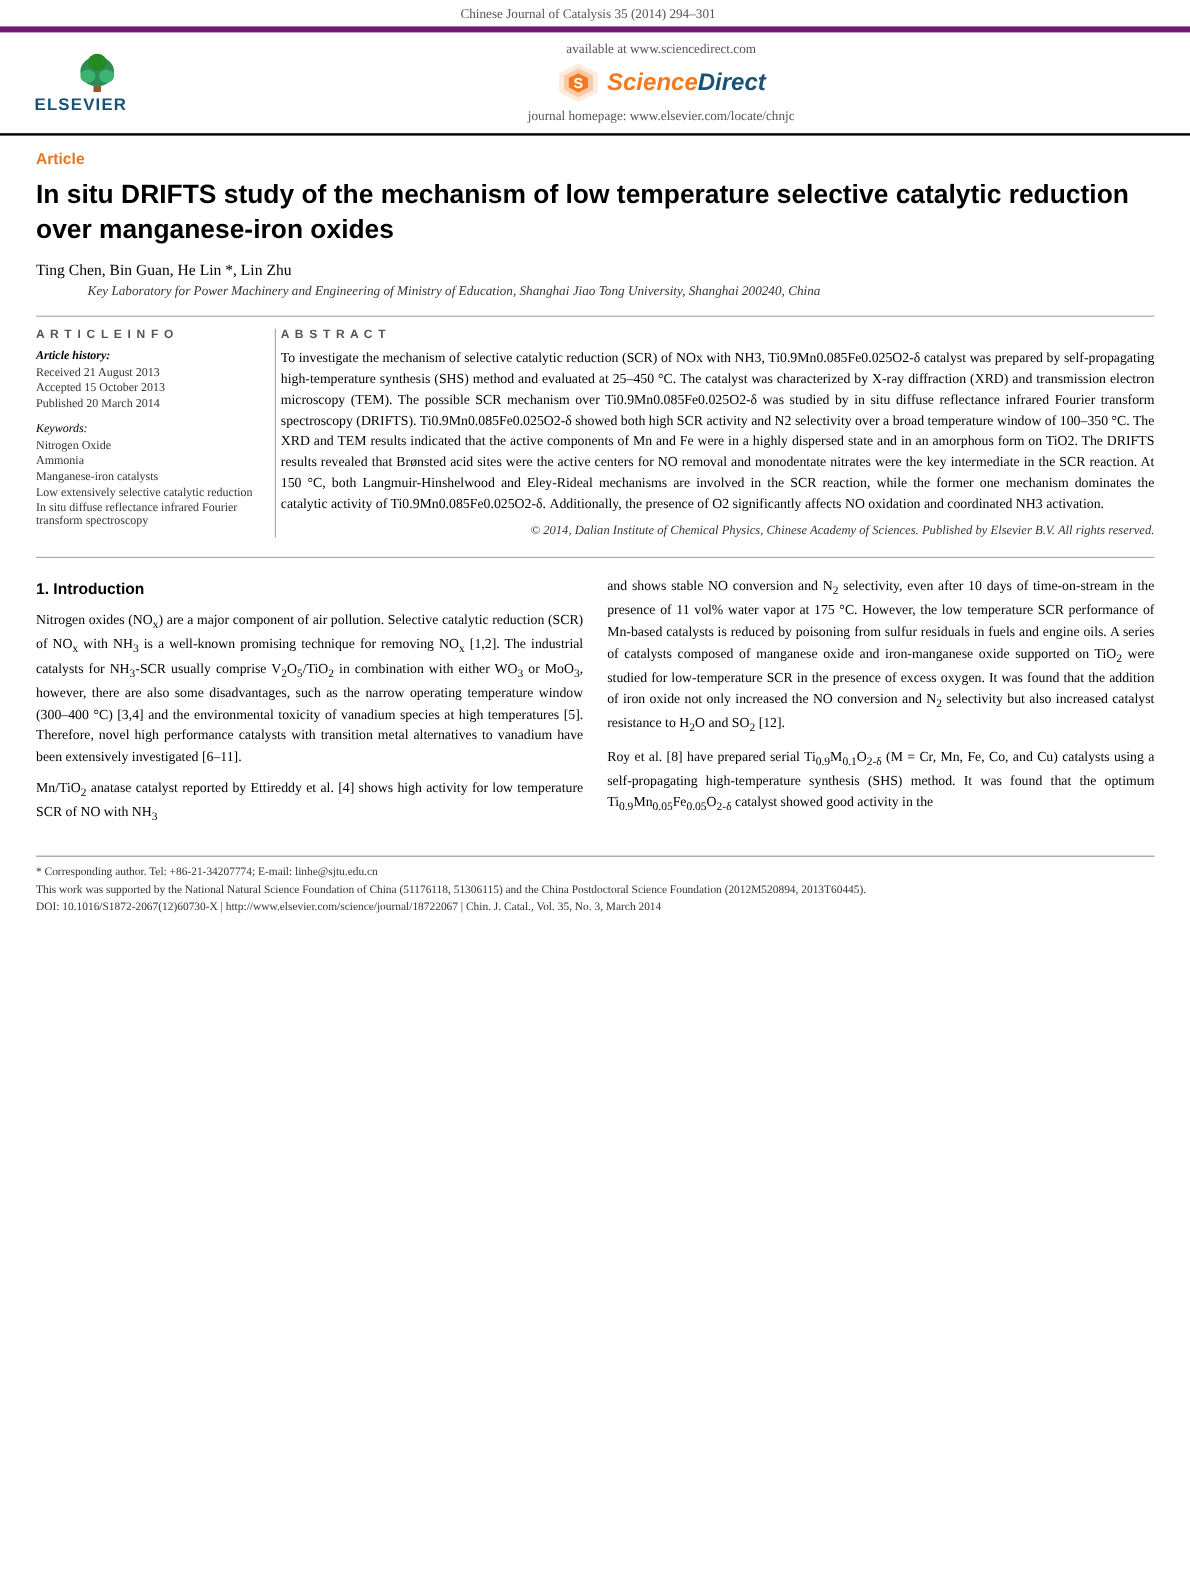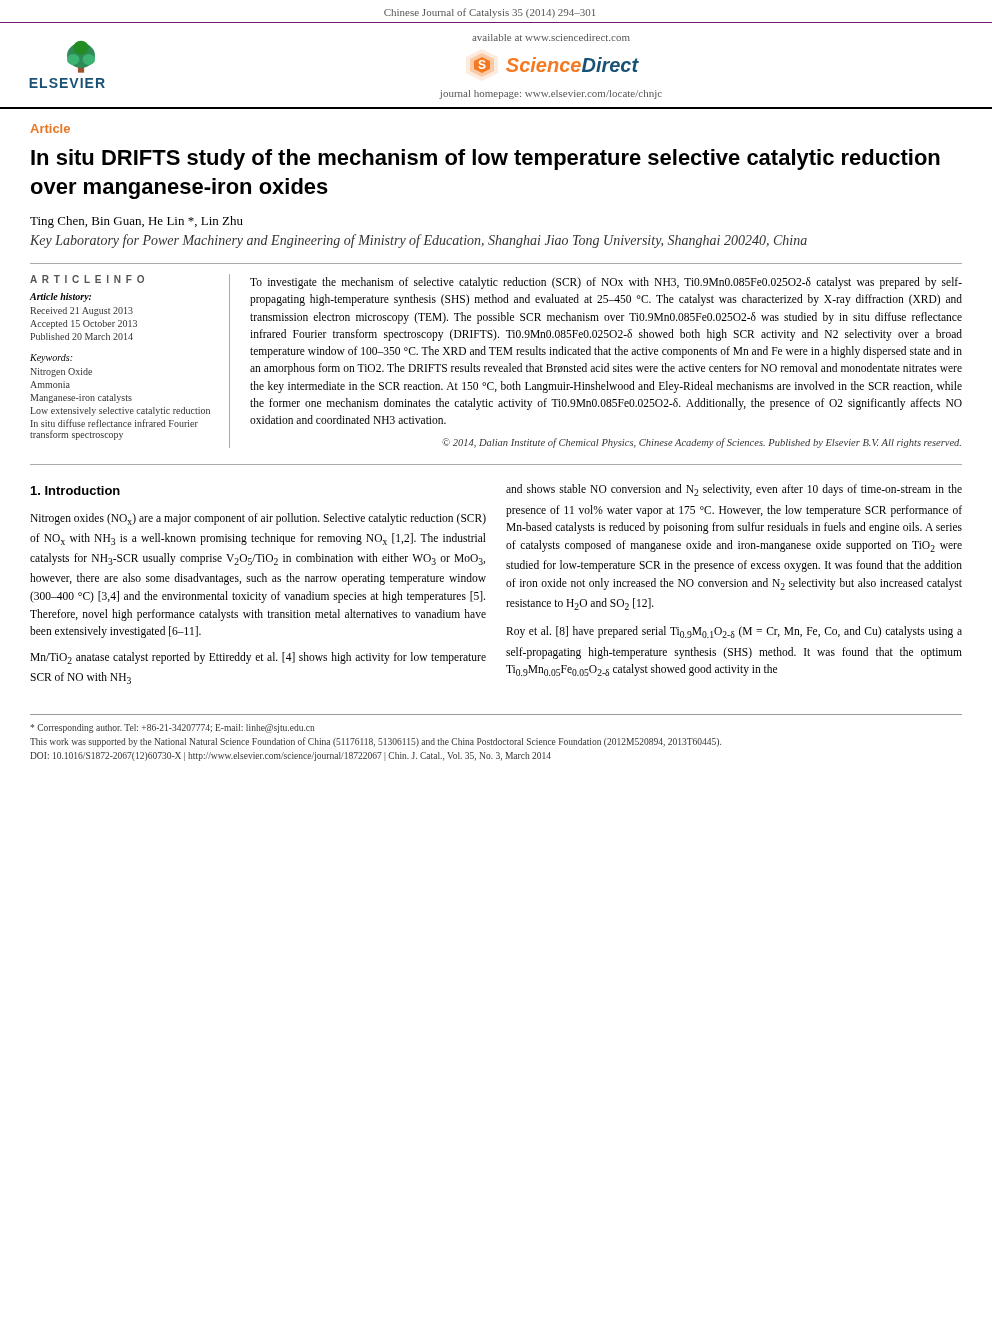--- a/index.html
+++ b/index.html
@@ -11,21 +11,21 @@
       width: 992px;
       min-height: 1323px;
     }
 
     
     .top-header {
       text-align: center;
       font-size: 11px;
       color: #555;
       padding: 6px 12px 4px 0;
-      border-bottom: 1px solid #701a75;
+      border-bottom: 5px solid #701a75;
       margin-bottom: 0;
     }
 
     
     .journal-banner {
       display: flex;
       align-items: center;
       border-bottom: 2px solid #000;
       padding: 8px 16px;
       gap: 10px;
@@ -111,30 +111,31 @@
       margin-bottom: 12px;
       color: #000;
     }
 
     .authors {
       font-size: 13px;
       margin-bottom: 4px;
     }
 
     .affiliation {
-      font-size: 14px;
+      font-size: 11px;
       font-style: italic;
       margin-bottom: 14px;
       color: #333;
+      margin-left: 43px;
     }
 
     
     .two-col {
       display: flex;
-      gap: 20px;
+      gap: 4px;
       margin-top: 10px;
       border-top: 1px solid #aaa;
       padding-top: 10px;
     }
 
     .col-left {
       width: 200px;
       flex-shrink: 0;
       border-right: 1px solid #aaa;
       padding-right: 14px;
@@ -310,20 +311,21 @@
 
       <div class="keywords-title">Keywords:</div>
       <div class="keyword-item">Nitrogen Oxide</div>
       <div class="keyword-item">Ammonia</div>
       <div class="keyword-item">Manganese-iron catalysts</div>
       <div class="keyword-item">Low extensively selective catalytic reduction</div>
       <div class="keyword-item">In situ diffuse reflectance infrared Fourier transform spectroscopy</div>
     </div>
 
     <div class="col-right">
+      <div class="info-section-title">A B S T R A C T</div>
       <div class="abstract-text">To investigate the mechanism of selective catalytic reduction (SCR) of NOx with NH3, Ti0.9Mn0.085Fe0.025O2-δ catalyst was prepared by self-propagating high-temperature synthesis (SHS) method and evaluated at 25–450 °C. The catalyst was characterized by X-ray diffraction (XRD) and transmission electron microscopy (TEM). The possible SCR mechanism over Ti0.9Mn0.085Fe0.025O2-δ was studied by in situ diffuse reflectance infrared Fourier transform spectroscopy (DRIFTS). Ti0.9Mn0.085Fe0.025O2-δ showed both high SCR activity and N2 selectivity over a broad temperature window of 100–350 °C. The XRD and TEM results indicated that the active components of Mn and Fe were in a highly dispersed state and in an amorphous form on TiO2. The DRIFTS results revealed that Brønsted acid sites were the active centers for NO removal and monodentate nitrates were the key intermediate in the SCR reaction. At 150 °C, both Langmuir-Hinshelwood and Eley-Rideal mechanisms are involved in the SCR reaction, while the former one mechanism dominates the catalytic activity of Ti0.9Mn0.085Fe0.025O2-δ. Additionally, the presence of O2 significantly affects NO oxidation and coordinated NH3 activation.</div>
       <div class="copyright-text">© 2014, Dalian Institute of Chemical Physics, Chinese Academy of Sciences. Published by Elsevier B.V. All rights reserved.</div>
     </div>
   </div>
 
   <hr class="section-divider">
 
   <div class="body-two-col">
 
     <div class="body-col">

